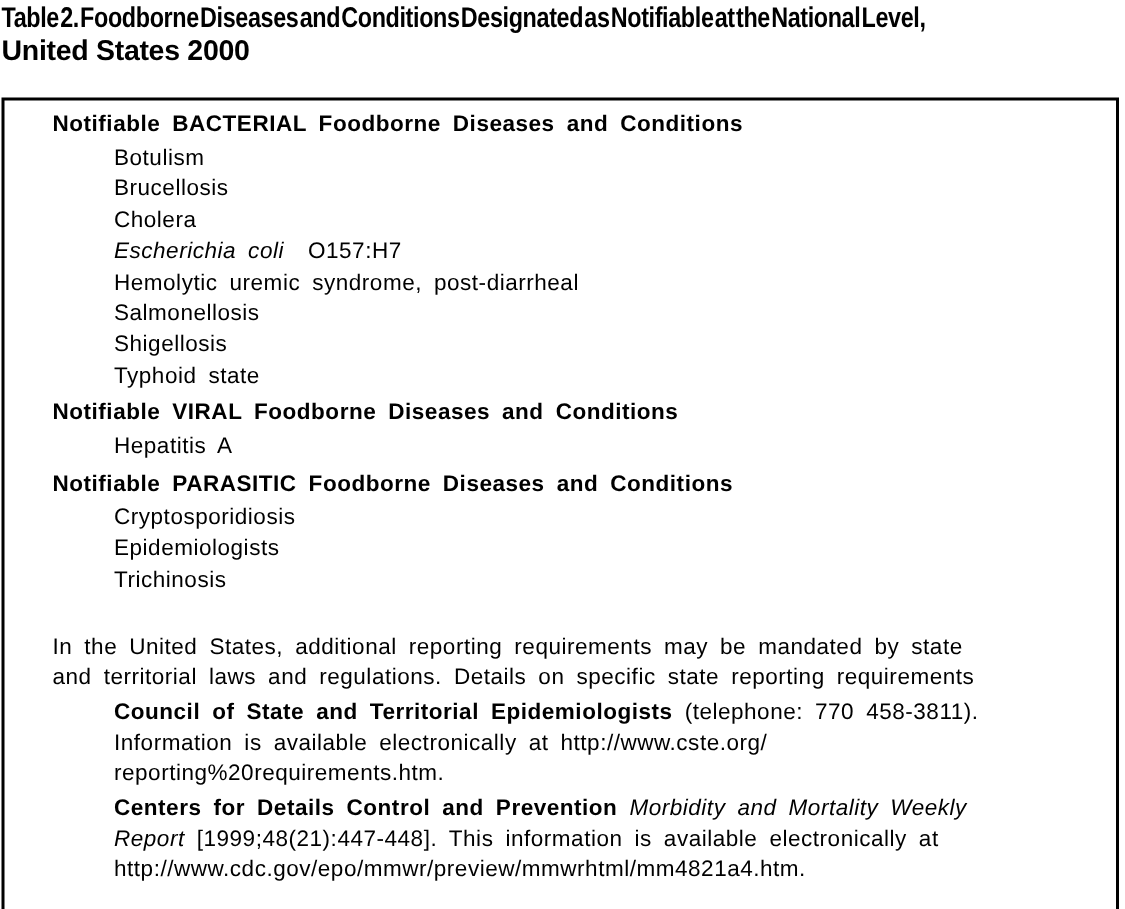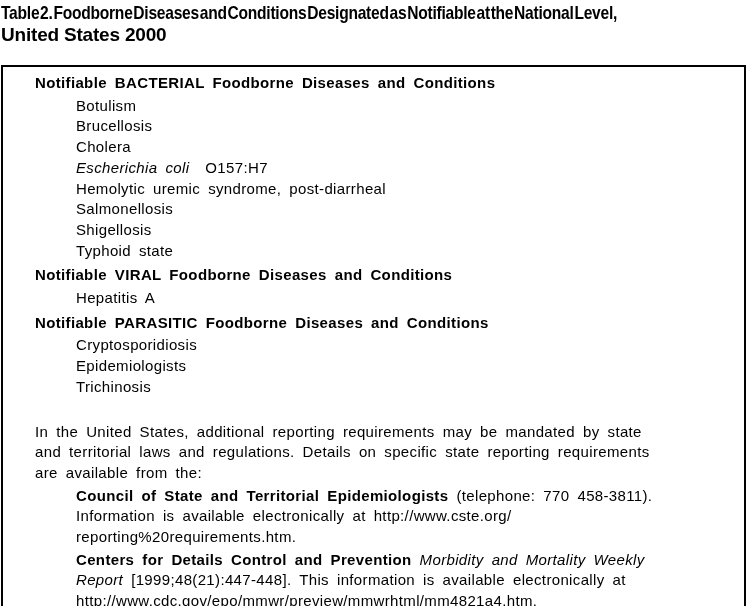--- a/index.html
+++ b/index.html
@@ -110,21 +110,20 @@
     <div class="section">
       <div class="line heading">Notifiable PARASITIC Foodborne Diseases and Conditions</div>
       <div class="line item"><span>Cryptosporidiosis</span></div>
       <div class="line item"><span>Epidemiologists</span></div>
       <div class="line item"><span>Trichinosis</span></div>
     </div>
 
     <div class="intro">
       <div class="line">In the United States, additional reporting requirements may be mandated by state</div>
       <div class="line">and territorial laws and regulations. Details on specific state reporting requirements</div>
-      <div class="line">are available from the:</div>
     </div>
 
     <div class="ref">
       <div class="line"><span class="run-b">Council of State and Territorial Epidemiologists</span><span> (telephone: 770 458-3811).</span></div>
       <div class="line"><span>Information is available electronically at http://www.cste.org/</span></div>
       <div class="line"><span>reporting%20requirements.htm.</span></div>
     </div>
 
     <div class="ref">
       <div class="line"><span class="run-b">Centers for Details Control and Prevention </span><span class="run-i">Morbidity and Mortality Weekly</span></div>

